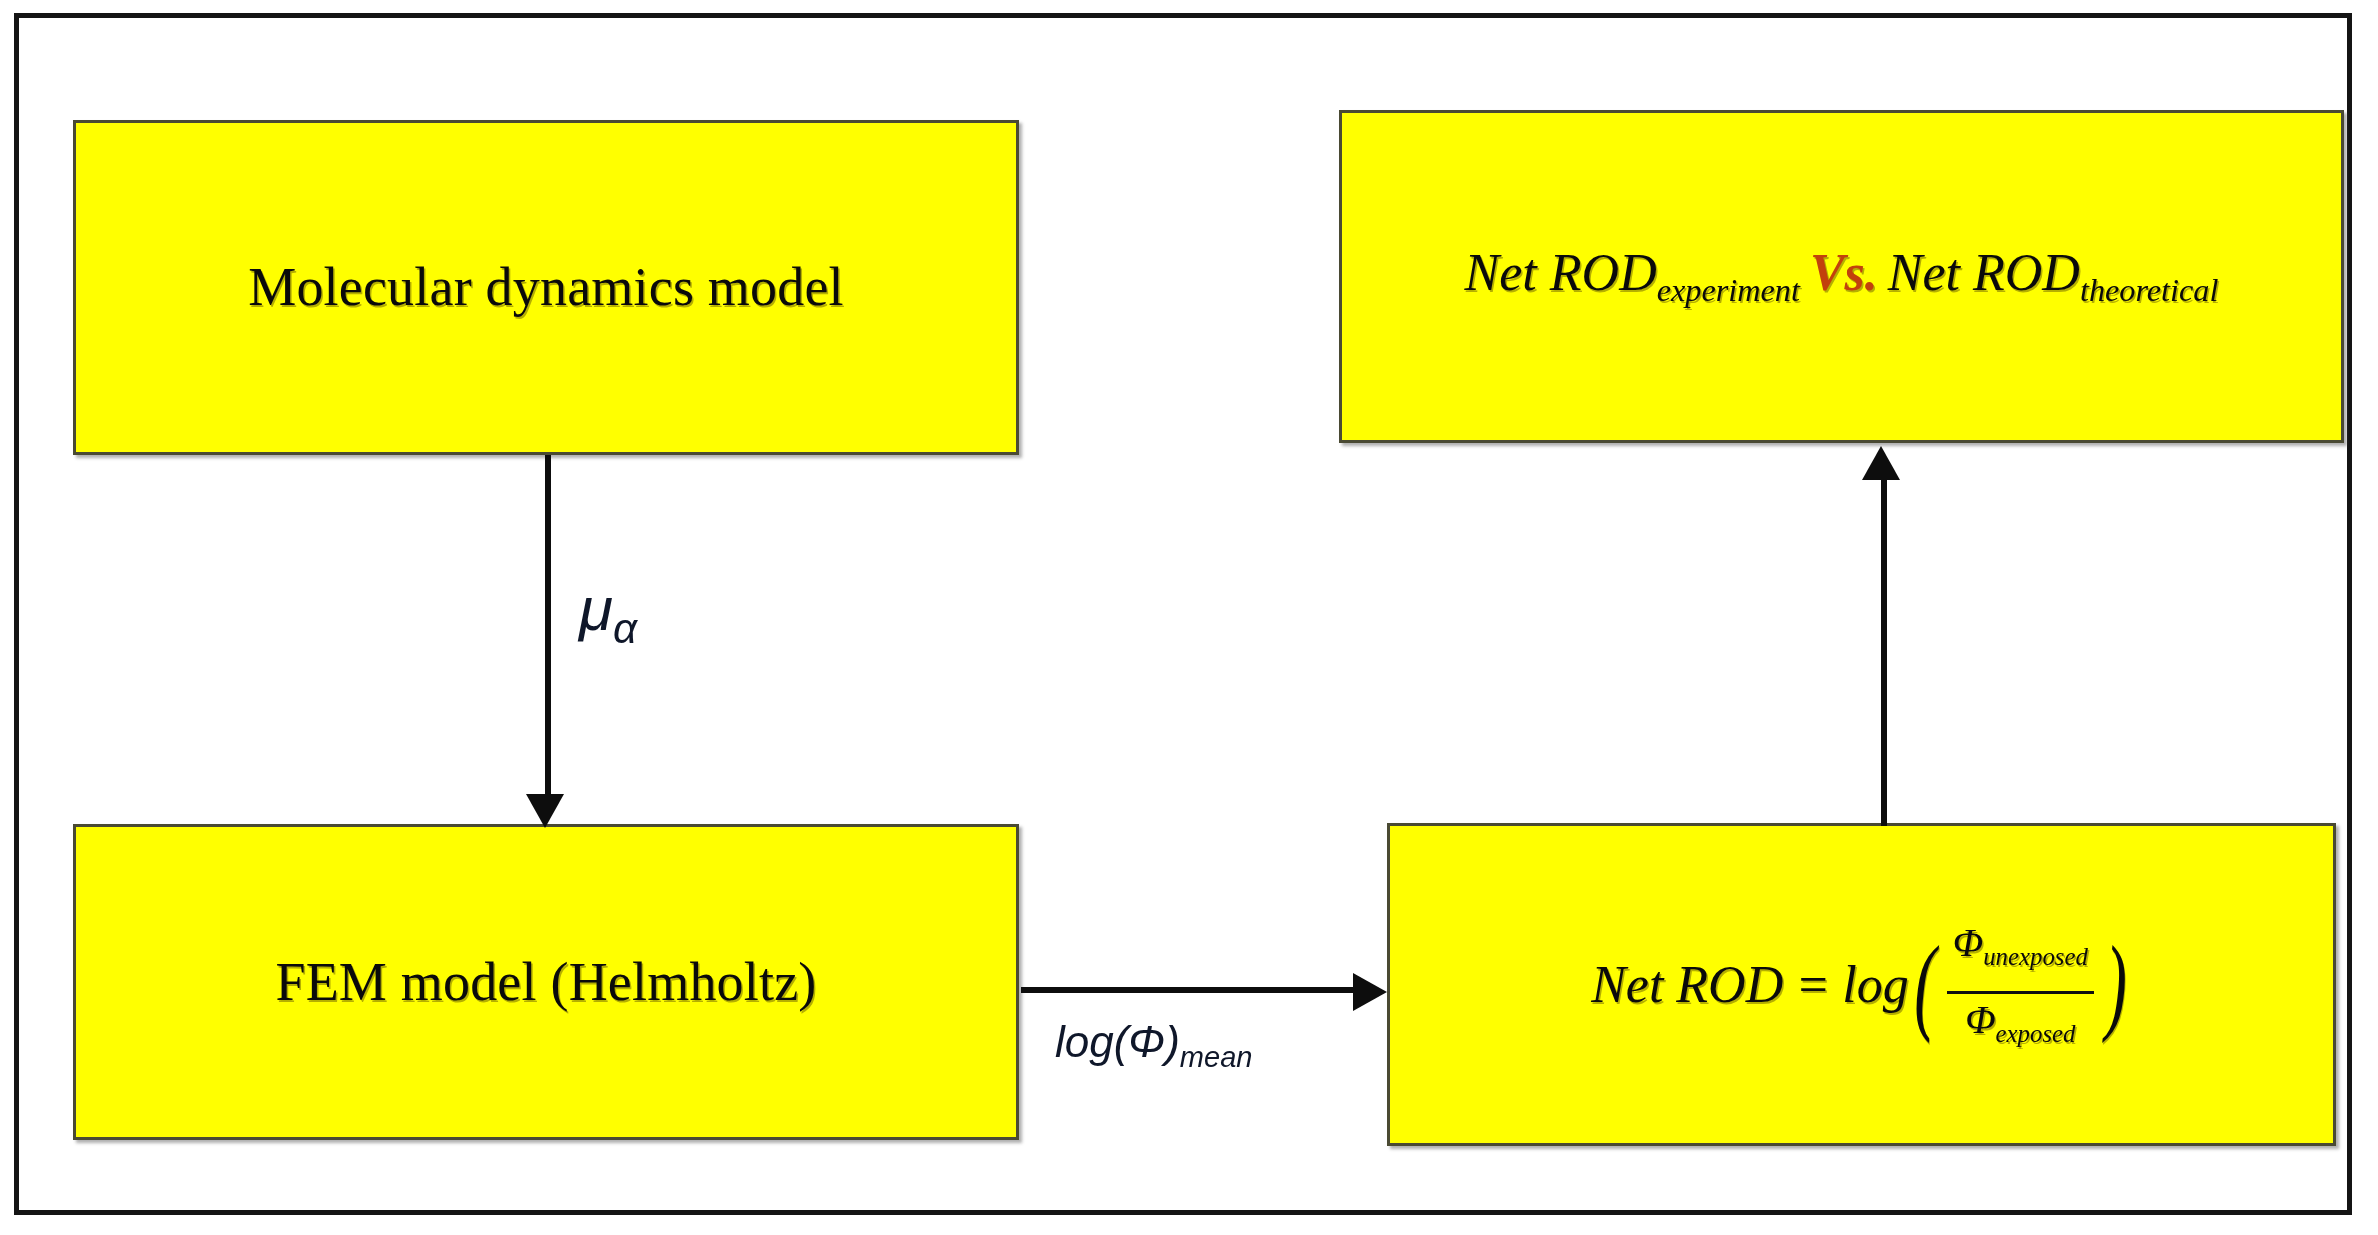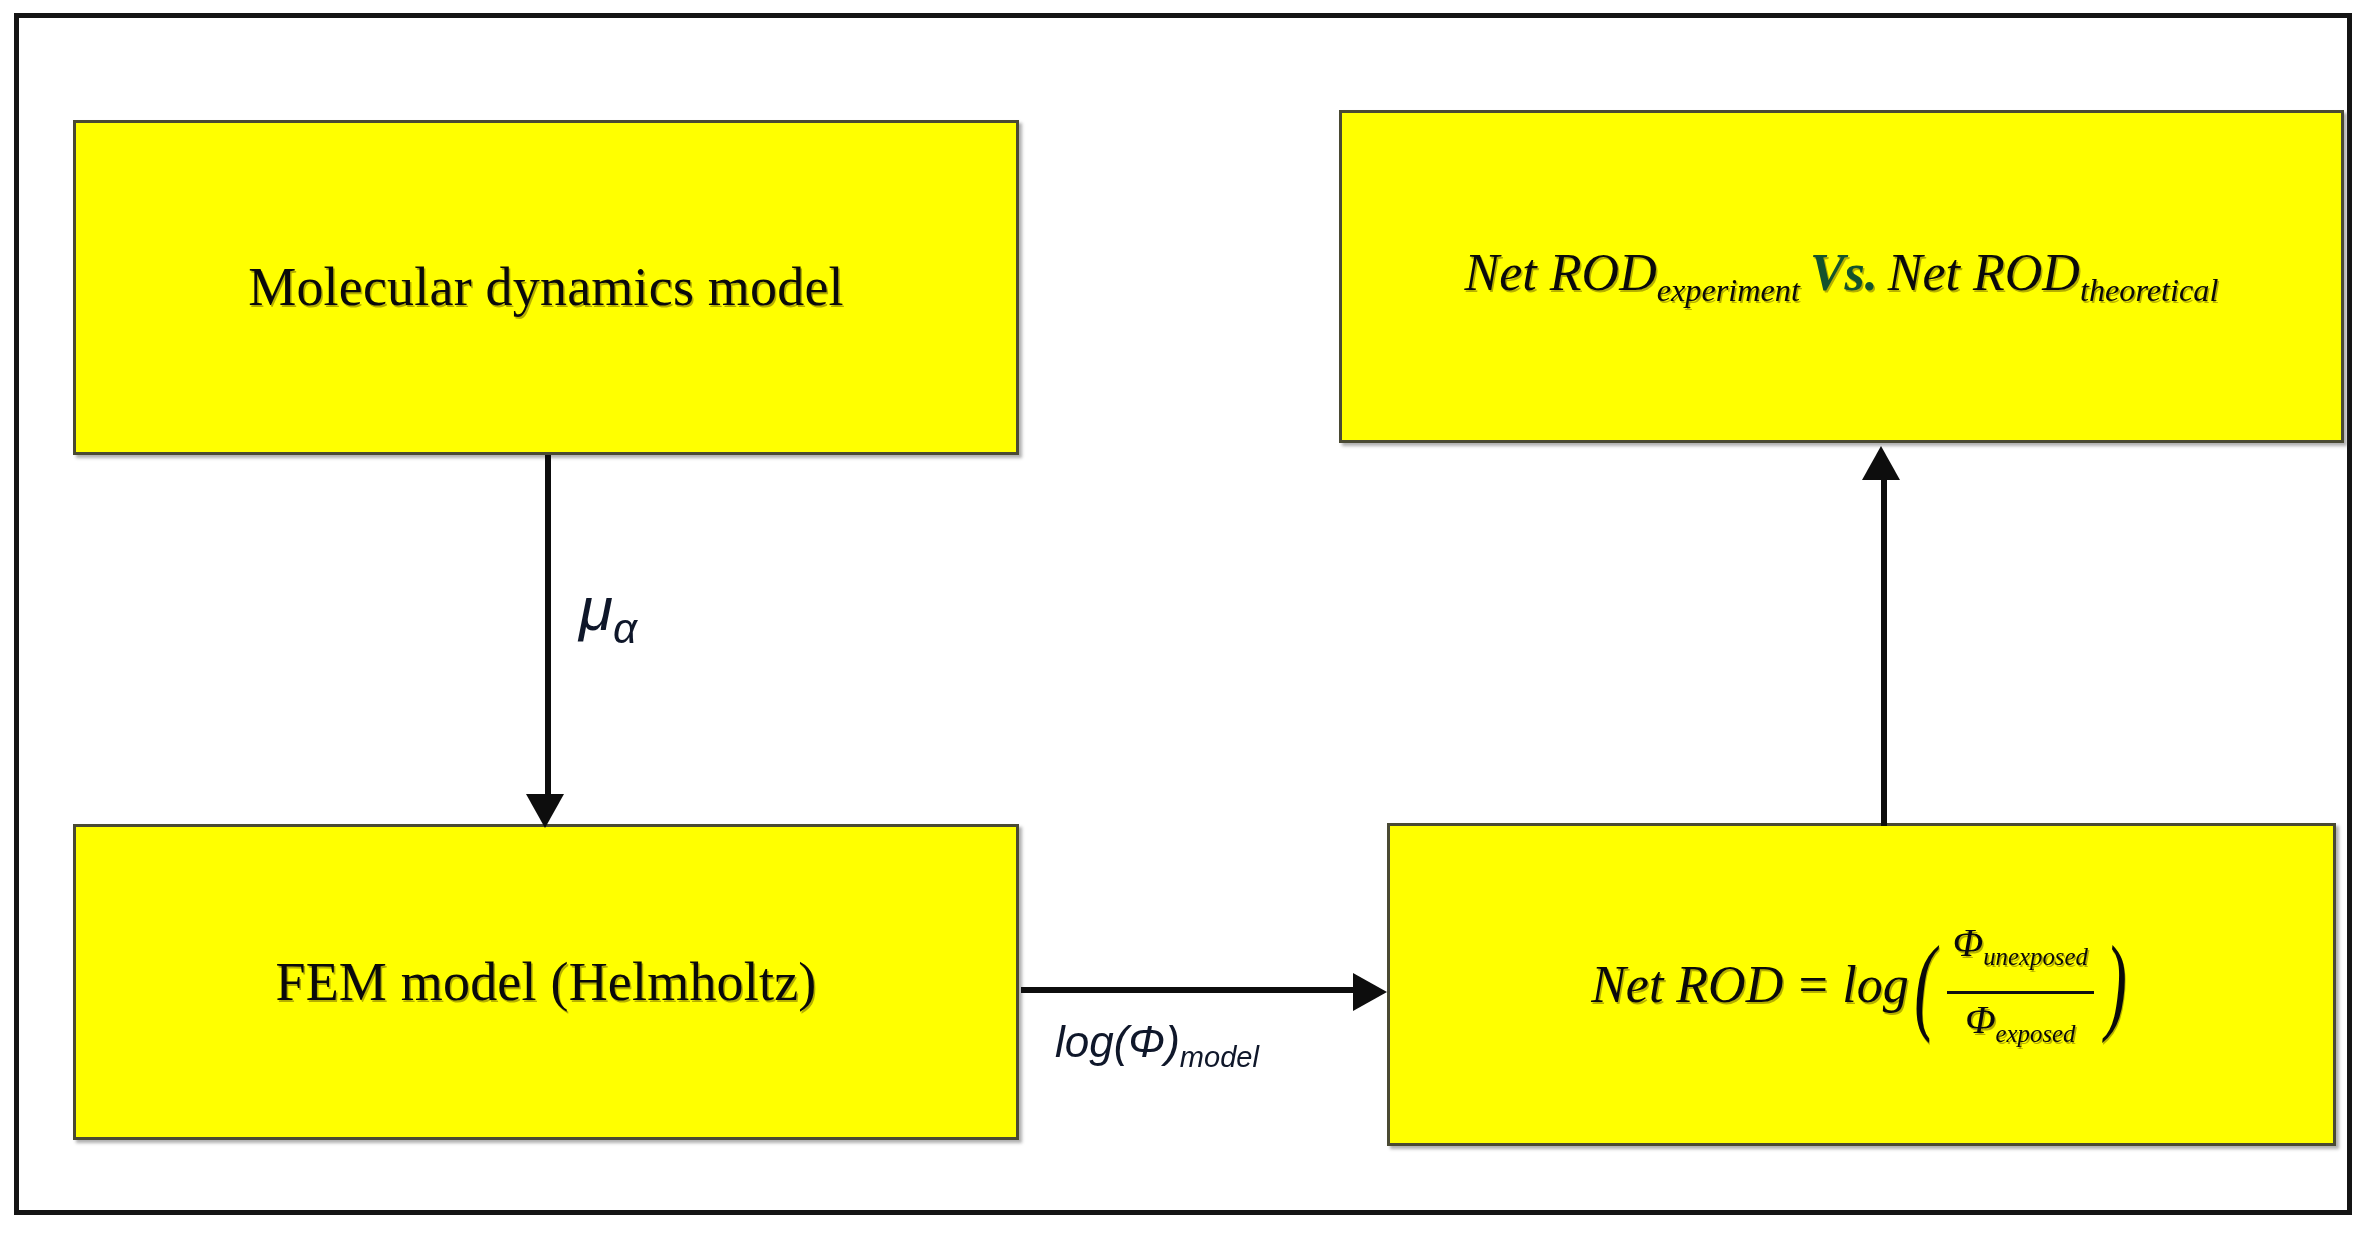--- a/index.html
+++ b/index.html
@@ -61,21 +61,21 @@
     text-shadow: 1.5px 1.5px 0 rgba(120,110,0,0.55);
     white-space: nowrap;
   }
   .sub {
     font-size: 0.62em;
     vertical-align: sub;
     font-style: italic;
     text-align: center;
   }
   .vs-red {
-    color: #14532d;
+    color: #c2410c;
     font-style: italic;
     font-weight: bold;
     padding: 0 10px;
   }
 
   
   .formula-row {
     display: inline-flex;
     align-items: center;
     justify-content: center;
@@ -234,19 +234,19 @@
     <div class="arrow-line-v" id="arrow-md-to-fem-line"></div>
     <div class="arrow-head-down" id="arrow-md-to-fem-head"></div>
     <div class="edge-label" id="label-mu-alpha"><span>μ</span><span class="sub-a">α</span></div>
 
     <div class="arrow-line-h" id="arrow-fem-to-netrod-line"></div>
     <div class="arrow-head-right" id="arrow-fem-to-netrod-head"></div>
 
     <div class="edge-label" id="label-intensity">
     </div>
 
-    <div class="edge-label" id="label-logphi"><span>log(Φ)</span><span class="sub-m">model</span></div>
+    <div class="edge-label" id="label-logphi"><span>log(Φ)</span><span class="sub-m">mean</span></div>
 
     <div class="arrow-line-v" id="arrow-netrod-to-compare-line"></div>
     <div class="arrow-head-up" id="arrow-netrod-to-compare-head"></div>
 
   </div>
 </div>
 
 </body></html>

